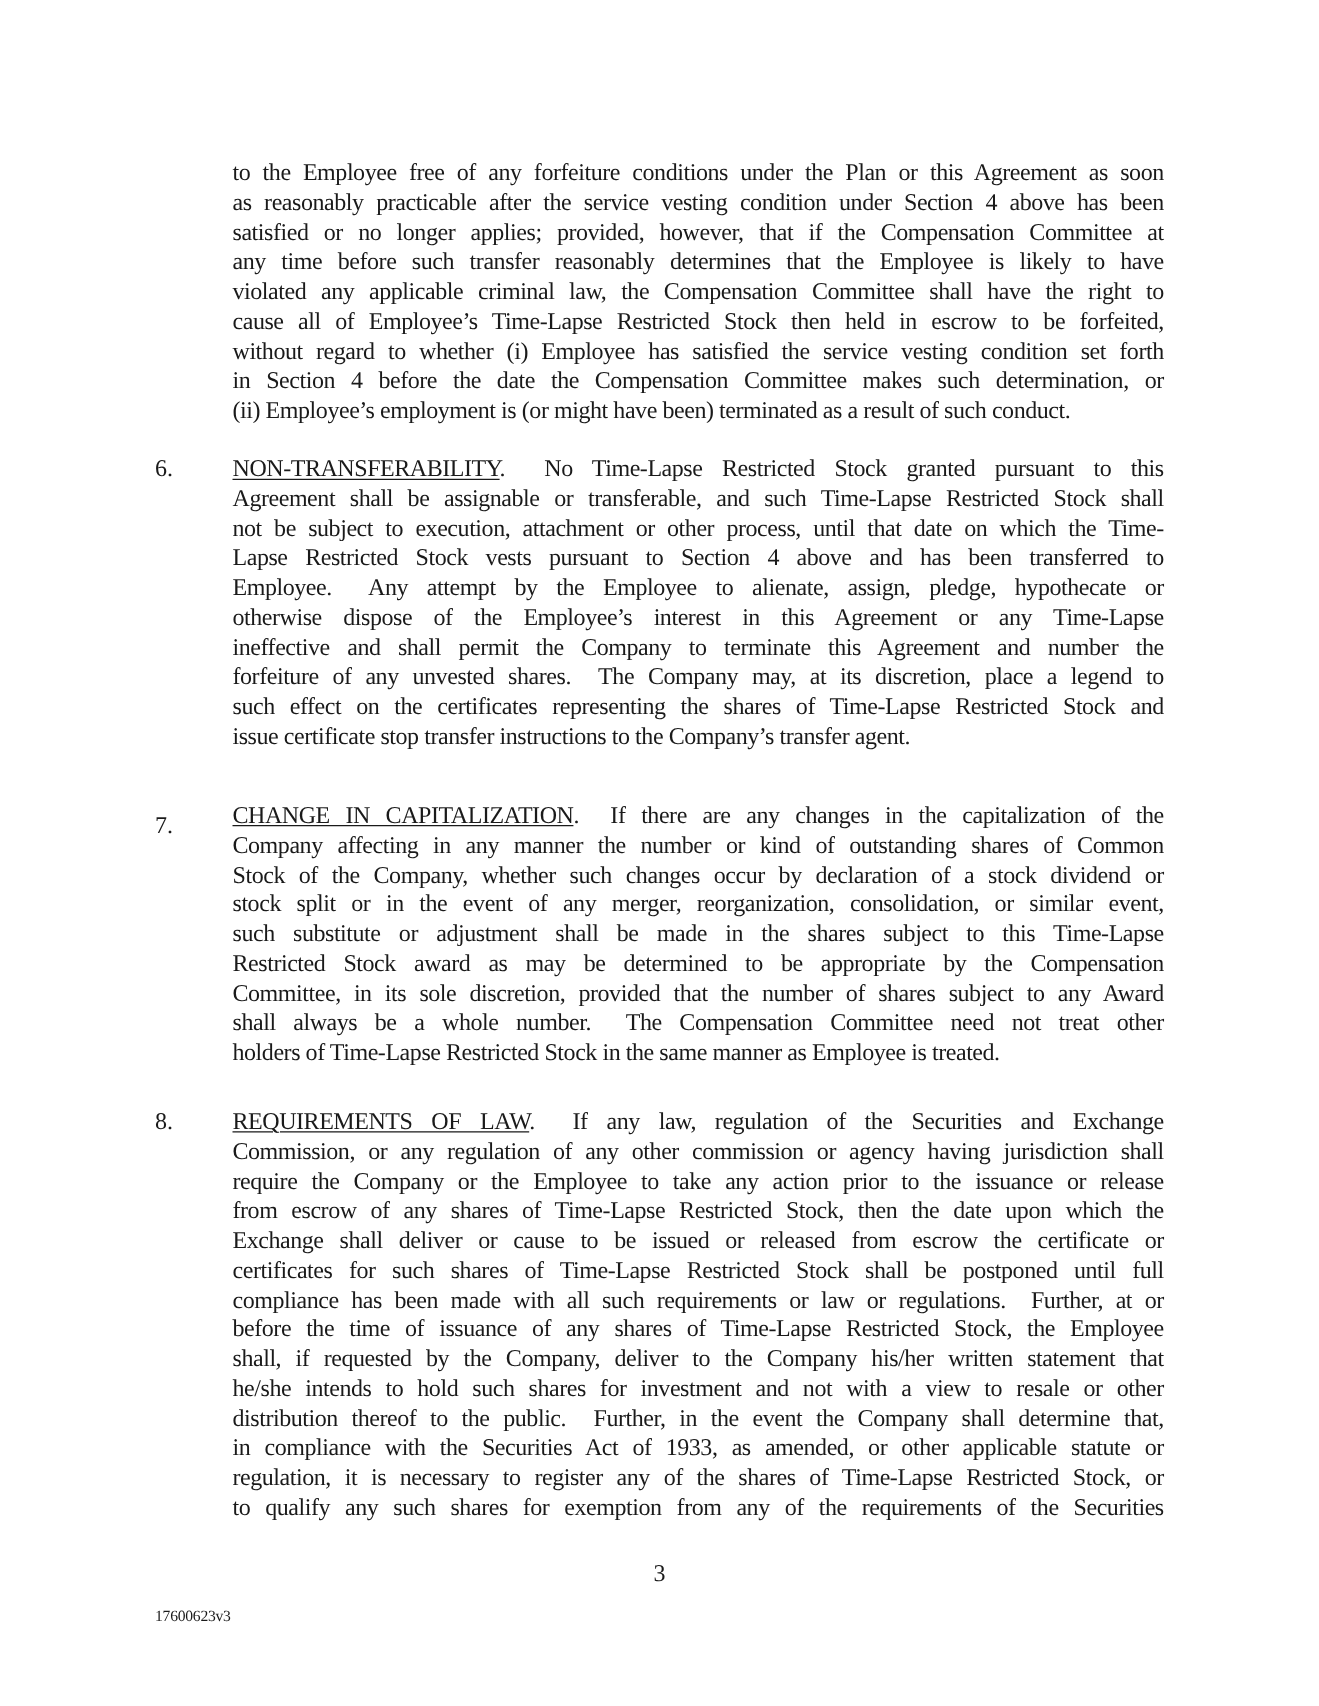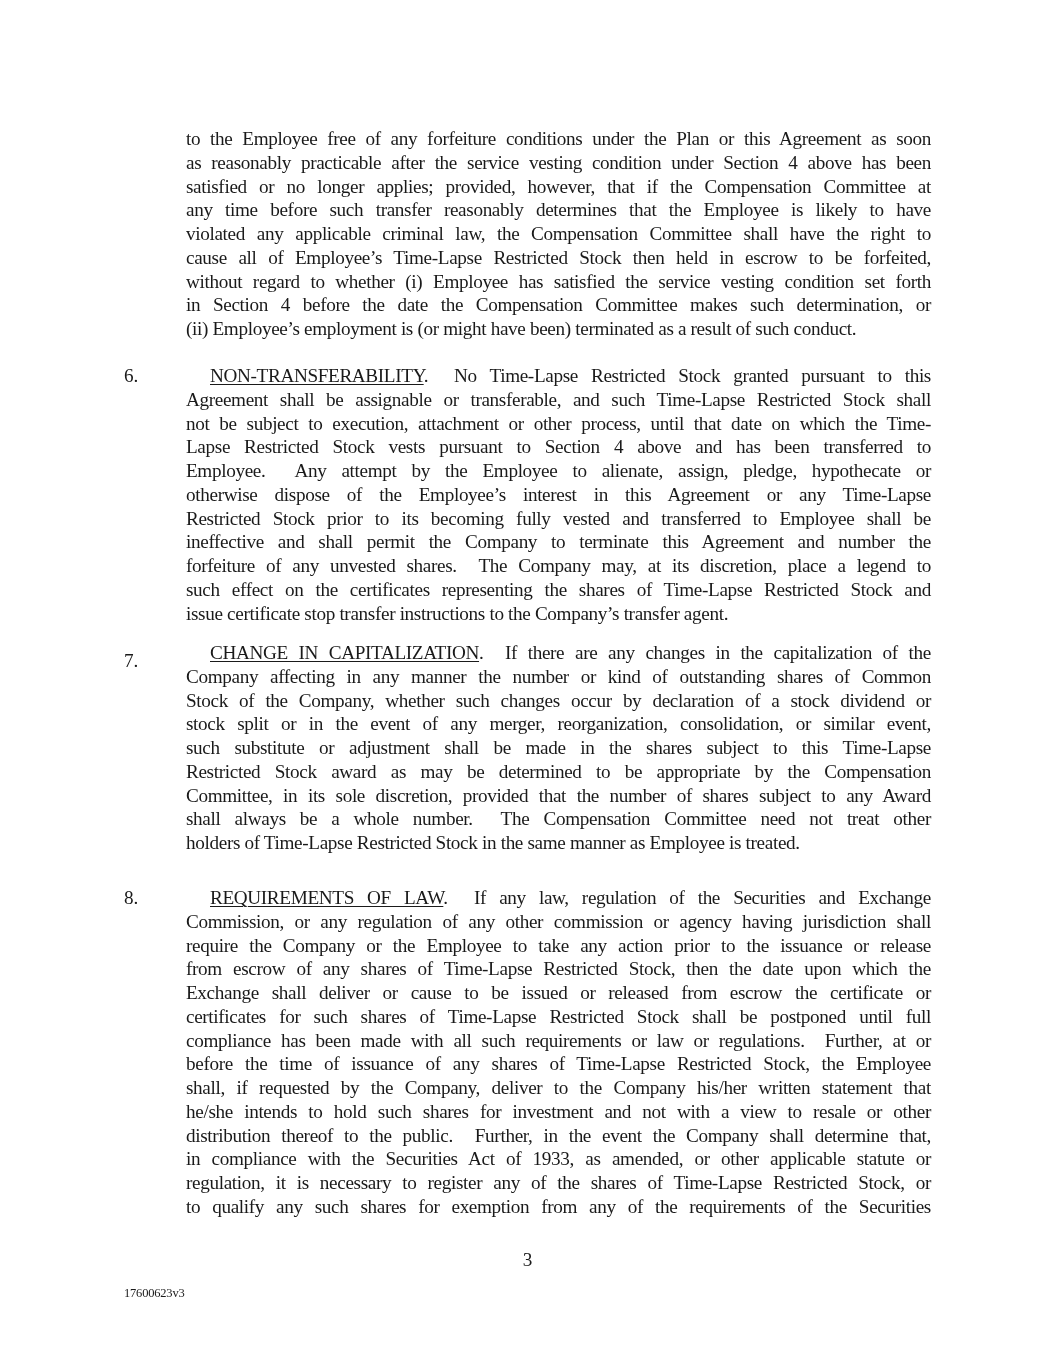--- a/index.html
+++ b/index.html
@@ -46,21 +46,20 @@
     .section-num {
       position: absolute;
       left: 124px;
       font-size: 19.2px;
       line-height: 23.75px;
     }
     .heading {
       text-decoration: underline;
       text-underline-offset: 2px;
       text-decoration-thickness: 1px;
-      margin-left: 24px;
     }
     .page-number {
       position: absolute;
       top: 1248px;
       left: 0;
       width: 1055px;
       text-align: center;
       font-size: 19.2px;
       line-height: 23px;
     }
@@ -91,21 +90,20 @@
   </div>
 
   <span class="section-num" style="top:364px;">6.</span>
   <div class="para" style="top:364px;">
     <span class="line"><span class="heading">NON-TRANSFERABILITY</span><span style="white-space:pre;">.  No Time-Lapse Restricted Stock granted pursuant to this</span></span>
     <span class="line">Agreement shall be assignable or transferable, and such Time-Lapse Restricted Stock shall</span>
     <span class="line">not be subject to execution, attachment or other process, until that date on which the Time-</span>
     <span class="line">Lapse Restricted Stock vests pursuant to Section 4 above and has been transferred to</span>
     <span class="line" style="white-space:pre;">Employee.  Any attempt by the Employee to alienate, assign, pledge, hypothecate or</span>
     <span class="line">otherwise dispose of the Employee’s interest in this Agreement or any Time-Lapse</span>
-    <span class="line">Restricted Stock prior to its becoming fully vested and transferred to Employee shall be</span>
     <span class="line">ineffective and shall permit the Company to terminate this Agreement and number the</span>
     <span class="line" style="white-space:pre;">forfeiture of any unvested shares.  The Company may, at its discretion, place a legend to</span>
     <span class="line">such effect on the certificates representing the shares of Time-Lapse Restricted Stock and</span>
     <span class="line last">issue certificate stop transfer instructions to the Company’s transfer agent.</span>
   </div>
 
   <span class="section-num" style="top:649px;">7.</span>
   <div class="para" style="top:641px;">
     <span class="line"><span class="heading">CHANGE IN CAPITALIZATION</span><span style="white-space:pre;">.  If there are any changes in the capitalization of the</span></span>
     <span class="line">Company affecting in any manner the number or kind of outstanding shares of Common</span>

